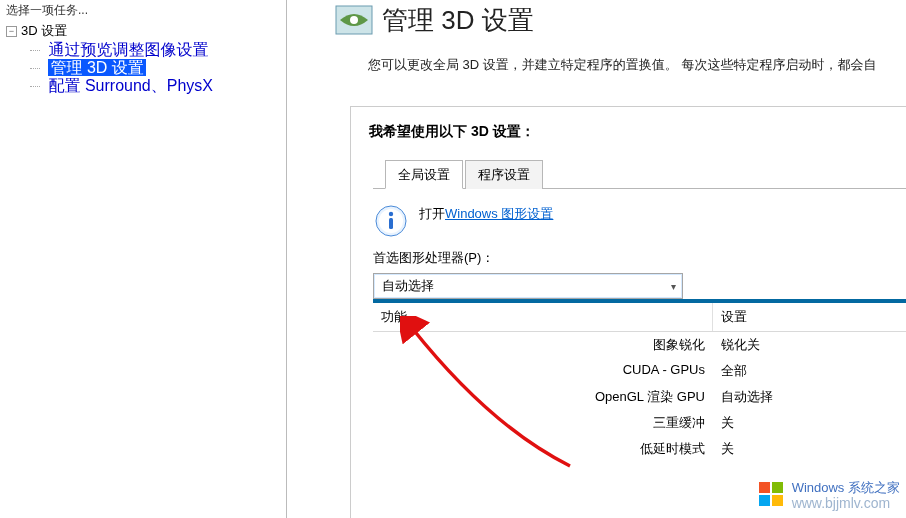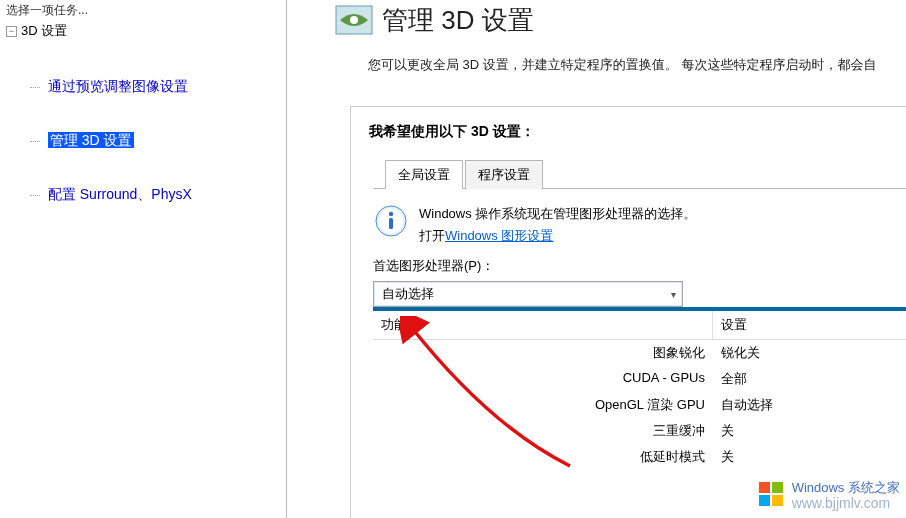--- a/index.html
+++ b/index.html
@@ -13,21 +13,21 @@
   overflow: hidden;
   position: relative;
 }
 .layout { display: flex; height: 100%; gap: 36px; }
 .left-panel { width: 250px; border-right: none; padding: 2px 0 0 2px; background: #fff; }
 .left-title { font-size: 12px; color: #333; padding-left: 4px; }
 .tree { margin-top: 2px; font-size: 13px; }
 .tree-node { display: flex; align-items: center; padding: 1px 0 1px 4px; line-height: 18px; }
 .tree-node .toggle { width: 11px; height: 11px; border: 1px solid #999; display: inline-flex; align-items: center; justify-content: center; font-size: 9px; margin-right: 4px; color: #666; }
 .tree-node .lbl { color: #000; }
-.tree-child { padding-left: 28px; line-height: 18px; font-size: 14px; margin-top: 36px; }
+.tree-child { padding-left: 28px; line-height: 18px; font-size: 16px; }
 .tree-child .lbl { color: #0000cc; cursor: pointer; }
 .tree-child.selected .lbl { background: #0a58ff; color: #fff; padding: 0 2px; }
 .tree-child::before { content: ""; display: inline-block; width: 10px; border-top: 1px dotted #aaa; margin-right: 4px; vertical-align: middle; }
 
 .divider { width: 4px; background: #fff; border-left: 1px solid #bbb; }
 
 .right-panel { flex: 1; background: #fff; padding: 0; overflow: hidden; }
 .header-row { display: flex; align-items: center; padding: 0 0 8px 8px; }
 .nv-icon { width: 40px; height: 40px; margin-right: 8px; position: relative; }
 .nv-icon svg { width: 100%; height: 100%; }
@@ -119,21 +119,20 @@
         <div class="info-row">
           <div class="info-icon">
             <svg viewBox="0 0 36 36">
               <circle cx="18" cy="18" r="15" fill="#e8f3ff" stroke="#4a8ad8" stroke-width="1"></circle>
               <circle cx="18" cy="18" r="12" fill="#fff"></circle>
               <circle cx="18" cy="11" r="2.2" fill="#2a6ed0"></circle>
               <rect x="16" y="15" width="4" height="11" rx="1.5" fill="#2a6ed0"></rect>
             </svg>
           </div>
           <div class="info-text">
-            <div>Windows 操作系统现在管理图形处理器的选择。</div>
             <div>
               <span>打开</span><a class="lnk">Windows 图形设置</a>
             </div>
           </div>
         </div>
 
         <div class="field-label">首选图形处理器(P)：</div>
         <div class="dropdown">
           <span>自动选择</span>
           <span class="chev">▾</span>

